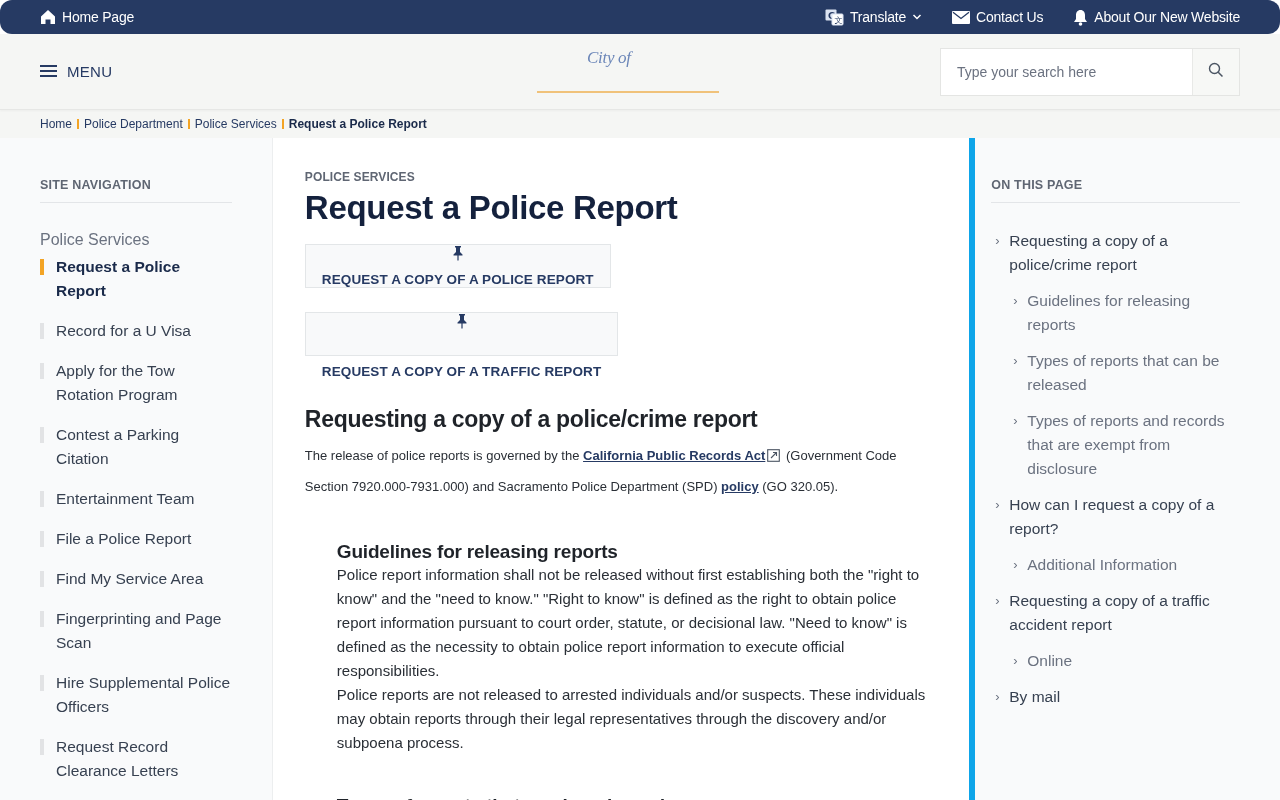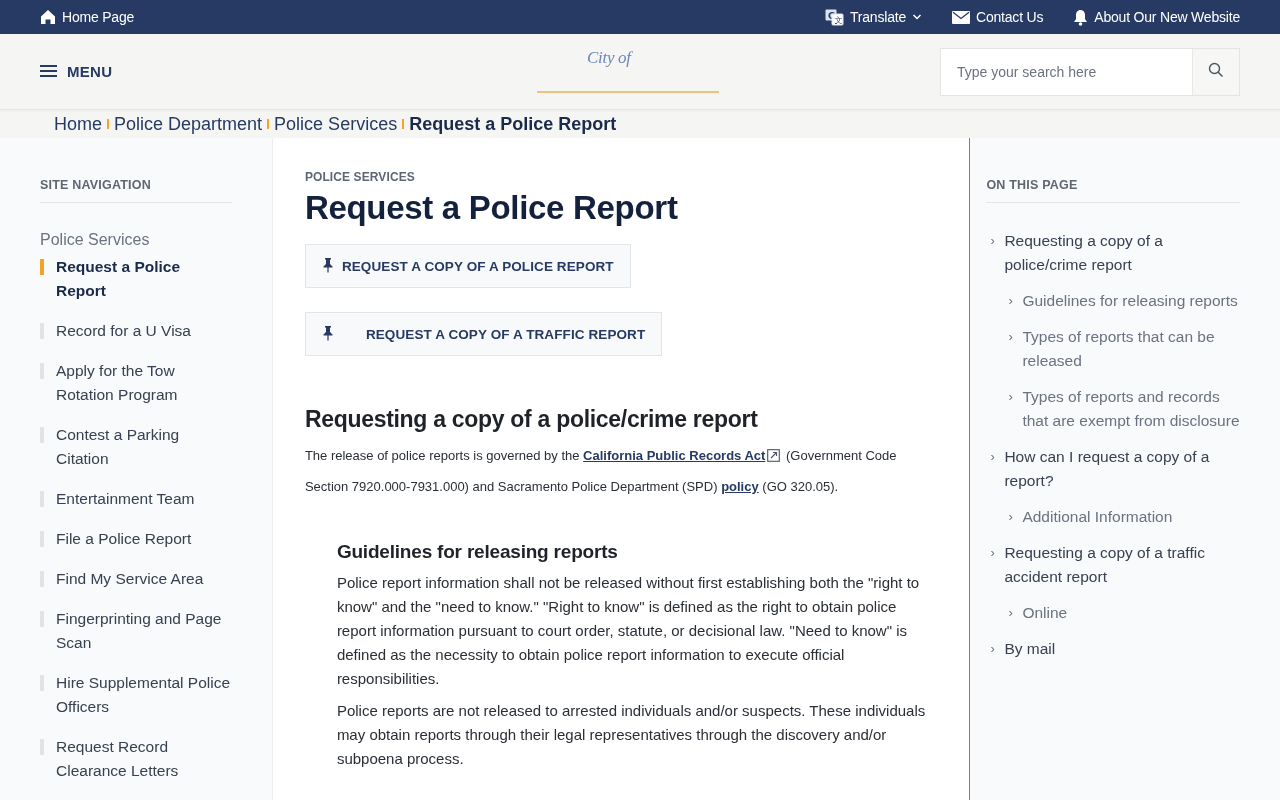--- a/index.html
+++ b/index.html
@@ -14,20 +14,21 @@
     
     .topbar {
       height: 34px;
       background: #263a63;
       color: #ffffff;
       display: flex;
       align-items: center;
       justify-content: space-between;
       padding: 0 40px;
       font-size: 14px;
+      border-radius: 12px;
     }
     .topbar .left, .topbar .right { display: flex; align-items: center; }
     .topbar .right { gap: 30px; }
     .topbar a {
       color: #fff; text-decoration: none; display: flex; align-items: center; gap: 6px;
       letter-spacing: -0.2px;
     }
     .topbar svg { display: block; }
 
     
@@ -37,21 +38,21 @@
       display: flex;
       align-items: center;
       justify-content: space-between;
       padding: 0 40px;
       position: relative;
       border-bottom: 1px solid #e6e7e5;
       box-shadow: 0 1px 2px rgba(0,0,0,0.04);
     }
     .menu-btn {
       display: flex; align-items: flex-end; gap: 10px;
-      color: #263a63; font-weight: bold; font-size: 15px; letter-spacing: 0.3px;
+      color: #263a63; font-weight: normal; font-size: 15px; letter-spacing: 0.3px;
       cursor: pointer;
     }
     .logo {
       position: absolute; left: 537px; top: 14px; width: 182px; height: 46px;
       text-align: center;
       text-decoration: underline;
     }
     .logo .city {
       font-family: "Liberation Serif", "DejaVu Serif", serif;
       font-style: italic; color: #6b86b8; font-size: 17px; line-height: 16px;
@@ -78,43 +79,43 @@
     }
     .search input::placeholder { color: #6b7280; }
     .search button {
       width: 47px; border: none; border-left: 1px solid #e8e9e7;
       background: #f7f8f6; display: flex; align-items: center; justify-content: center;
       cursor: pointer;
     }
 
     
     .breadcrumb-bar {
-      height: 28px; background: #f5f6f4; padding: 0 54px;
-      display: flex; align-items: center; font-size: 18px;
+      height: 28px; background: #f5f6f4; padding: 0 40px;
+      display: flex; align-items: center; font-size: 12px;
     }
     .breadcrumb-bar a { color: #263a63; text-decoration: none; }
     .breadcrumb-bar .sep {
       display: inline-block; width: 2px; height: 10px; background: #f3a425;
       margin: 0 5px; vertical-align: middle;
     }
     .breadcrumb-bar .current { color: #1a2a4a; font-weight: bold; }
 
     
     .layout {
       display: flex; height: 662px; justify-content: space-between;
     }
     .left-sidebar {
       width: 280px; background: #f9fafb; border-right: 1px solid #eceeef;
       padding: 40px 40px 0 40px;
     }
     .main {
       width: 720px; padding: 32px 32px 0 32px; background: #ffffff;
     }
     .right-sidebar {
-      width: 320px; background: #f9fafb; border-left: 1px solid #0ea5e9;
+      width: 320px; background: #f9fafb; border-left: 6px solid #0ea5e9;
       padding: 40px 40px 0 16px;
     }
 
     .side-heading {
       font-size: 12.5px; font-weight: bold; color: #5f6673; letter-spacing: 0.2px;
       padding-bottom: 10px; border-bottom: 1px solid #e3e5e8;
     }
 
     
     .nav-parent {
@@ -139,42 +140,42 @@
     .page-title {
       font-family: "Liberation Sans", sans-serif;
       font-size: 33px; font-weight: bold; color: #14213d; letter-spacing: -0.3px;
       margin-top: 4px; line-height: 40px;
     }
     .cta-btn {
       display: inline-flex; align-items: center; gap: 8px;
       border: 1px solid #e3e6e8; background: #f8f9fa;
       height: 44px; padding: 0 16px; margin-top: 16px;
       font-size: 13.5px; color: #263a63; font-weight: bold; letter-spacing: 0.1px;
-      cursor: pointer; text-decoration: none;
+      cursor: pointer; text-decoration: none; flex-direction: column;
     }
     .cta-btn + .cta-btn { margin-top: 24px; gap: 32px; }
     .cta-block { display: flex; flex-direction: column; align-items: flex-start; }
 
     .h2 {
       font-size: 23px; font-weight: bold; color: #1f2329; margin-top: 50px;
       letter-spacing: -0.3px;
     }
     .para {
       font-size: 13px; color: #2a2f36; line-height: 29px; margin-top: 8px;
     }
     .para a { color: #263a63; font-weight: bold; text-decoration: underline; }
     .ext-icon { display: inline-block; vertical-align: -2px; margin: 0 2px 0 2px; }
 
     .subsection { padding-left: 32px; }
     .h3 {
       font-size: 19px; font-weight: bold; color: #1f2329; margin-top: 40px;
       letter-spacing: -0.2px;
     }
     .sub-para {
-      font-size: 15px; color: #2a2f36; line-height: 24px; margin-top: 8px;
+      font-size: 15px; color: #2a2f36; line-height: 24px; 
     }
 
     
     .toc { list-style: none; margin-top: 26px; }
     .toc-item {
       position: relative; padding-left: 18px; font-size: 15.5px; color: #374151;
       line-height: 24px; margin-bottom: 12px; cursor: pointer;
     }
     .toc-item.sub { padding-left: 36px; color: #6b7280; }
     .toc-item .chev {

